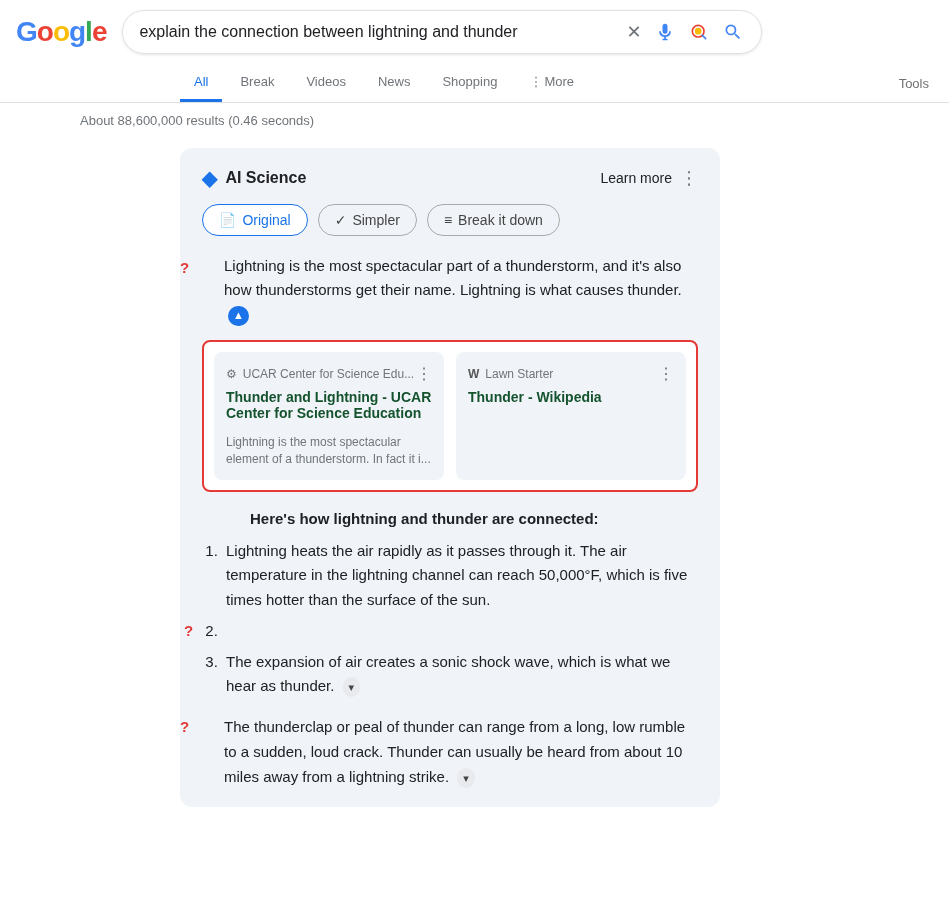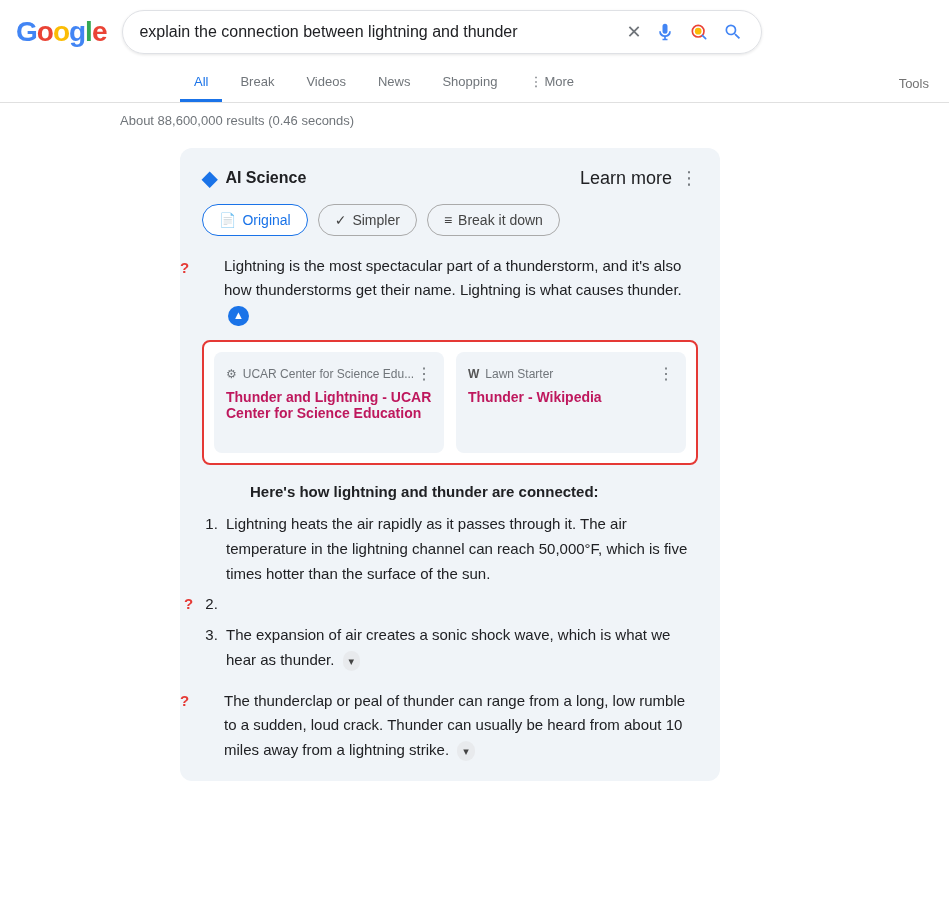--- a/index.html
+++ b/index.html
@@ -21,51 +21,51 @@
     .clear-icon { color: #70757a; font-size: 18px; }
 
     
     .nav-tabs { display: flex; align-items: center; padding: 0 0 0 180px; border-bottom: 1px solid #e0e0e0; gap: 4px; }
     .nav-tab { padding: 10px 14px; font-size: 13px; color: #70757a; cursor: pointer; text-decoration: none; border-bottom: 3px solid transparent; white-space: nowrap; }
     .nav-tab.active { color: #1a73e8; border-bottom: 3px solid #1a73e8; }
     .nav-tab-more { display: flex; align-items: center; gap: 2px; }
     .nav-tools { margin-left: auto; padding: 10px 14px; font-size: 13px; color: #737373; cursor: pointer; padding-right: 20px; }
 
     
-    .results-count { padding: 10px 120px; font-size: 13px; color: #70757a; }
+    .results-count { padding: 10px 80px; font-size: 13px; color: #70757a; }
 
     
     .main-content { padding: 10px 180px; max-width: 900px; }
 
     
     .ai-overview-box { background: #f0f4f8; border-radius: 12px; padding: 18px 22px; margin-bottom: 16px; }
     .ai-overview-header { display: flex; align-items: center; justify-content: space-between; margin-bottom: 14px; }
     .ai-overview-title { display: flex; align-items: center; gap: 8px; font-size: 16px; font-weight: 600; color: #202124; }
     .ai-overview-actions { display: flex; align-items: center; gap: 8px; }
-    .learn-more-btn { font-size: 18px; color: #202124; cursor: pointer; }
+    .learn-more-btn { font-size: 14px; color: #202124; cursor: pointer; }
     .more-dots { font-size: 18px; color: #70757a; cursor: pointer; }
 
     
     .mode-buttons { display: flex; gap: 10px; margin-bottom: 18px; }
     .mode-btn { display: flex; align-items: center; gap: 6px; padding: 7px 16px; border-radius: 20px; font-size: 14px; cursor: pointer; border: 1.5px solid transparent; background: transparent; }
     .mode-btn.active { border-color: #1a73e8; color: #1a73e8; background: #fff; }
     .mode-btn:not(.active) { border-color: #aaa; color: #444; }
 
     
     .ai-text { font-size: 15px; line-height: 1.6; color: #202124; margin-bottom: 14px; position: relative; }
     .question-mark { color: #e53935; font-weight: bold; position: absolute; left: -22px; top: 2px; }
     .info-chip { display: inline-flex; align-items: center; background: #1a73e8; color: #fff; border-radius: 10px; font-size: 11px; padding: 1px 5px; margin-left: 4px; cursor: pointer; }
 
     
     .source-cards { display: flex; gap: 12px; margin-bottom: 18px; border: 2px solid #e53935; border-radius: 8px; padding: 10px; background: #fff; }
     .source-card { flex: 1; background: #f0f4f8; border-radius: 8px; padding: 12px; }
     .source-card-header { display: flex; align-items: center; justify-content: space-between; margin-bottom: 6px; }
     .source-card-site { display: flex; align-items: center; gap: 6px; font-size: 12px; color: #70757a; }
     .source-card-menu { color: #70757a; cursor: pointer; font-size: 16px; }
-    .source-card-title { font-size: 14px; font-weight: 700; color: #be185d; margin-bottom: 20px; }
+    .source-card-title { font-size: 14px; font-weight: 700; color: #14532d; margin-bottom: 13px; }
     .source-card-snippet { font-size: 12px; color: #70757a; line-height: 1.4; }
 
     
     .section-heading { font-size: 15px; font-weight: 700; color: #202124; margin-bottom: 12px; margin-left: 48px; }
 
     
     .numbered-list { padding-left: 20px; margin-bottom: 16px; }
     .numbered-list li { font-size: 15px; line-height: 1.65; color: #202124; margin-bottom: 6px; position: relative; padding-left: 4px; }
     .list-item-qmark { color: #e53935; font-weight: bold; position: absolute; left: -38px; top: 0; }
 
@@ -173,20 +173,21 @@
 
       <div class="source-card">
         <div class="source-card-header">
           <div class="source-card-site">
             <span>⚙</span>
             <span>UCAR Center for Science Edu...</span>
           </div>
           <span class="source-card-menu">⋮</span>
         </div>
         <div class="source-card-title">Thunder and Lightning - UCAR Center for Science Education</div>
+        <div class="source-card-snippet">Lightning is the most spectacular element of a thunderstorm. In fact it i...</div>
       </div>
 
       <div class="source-card">
         <div class="source-card-header">
           <div class="source-card-site">
             <span class="w-icon">W</span>
             <span>Lawn Starter</span>
           </div>
           <span class="source-card-menu">⋮</span>
         </div>

